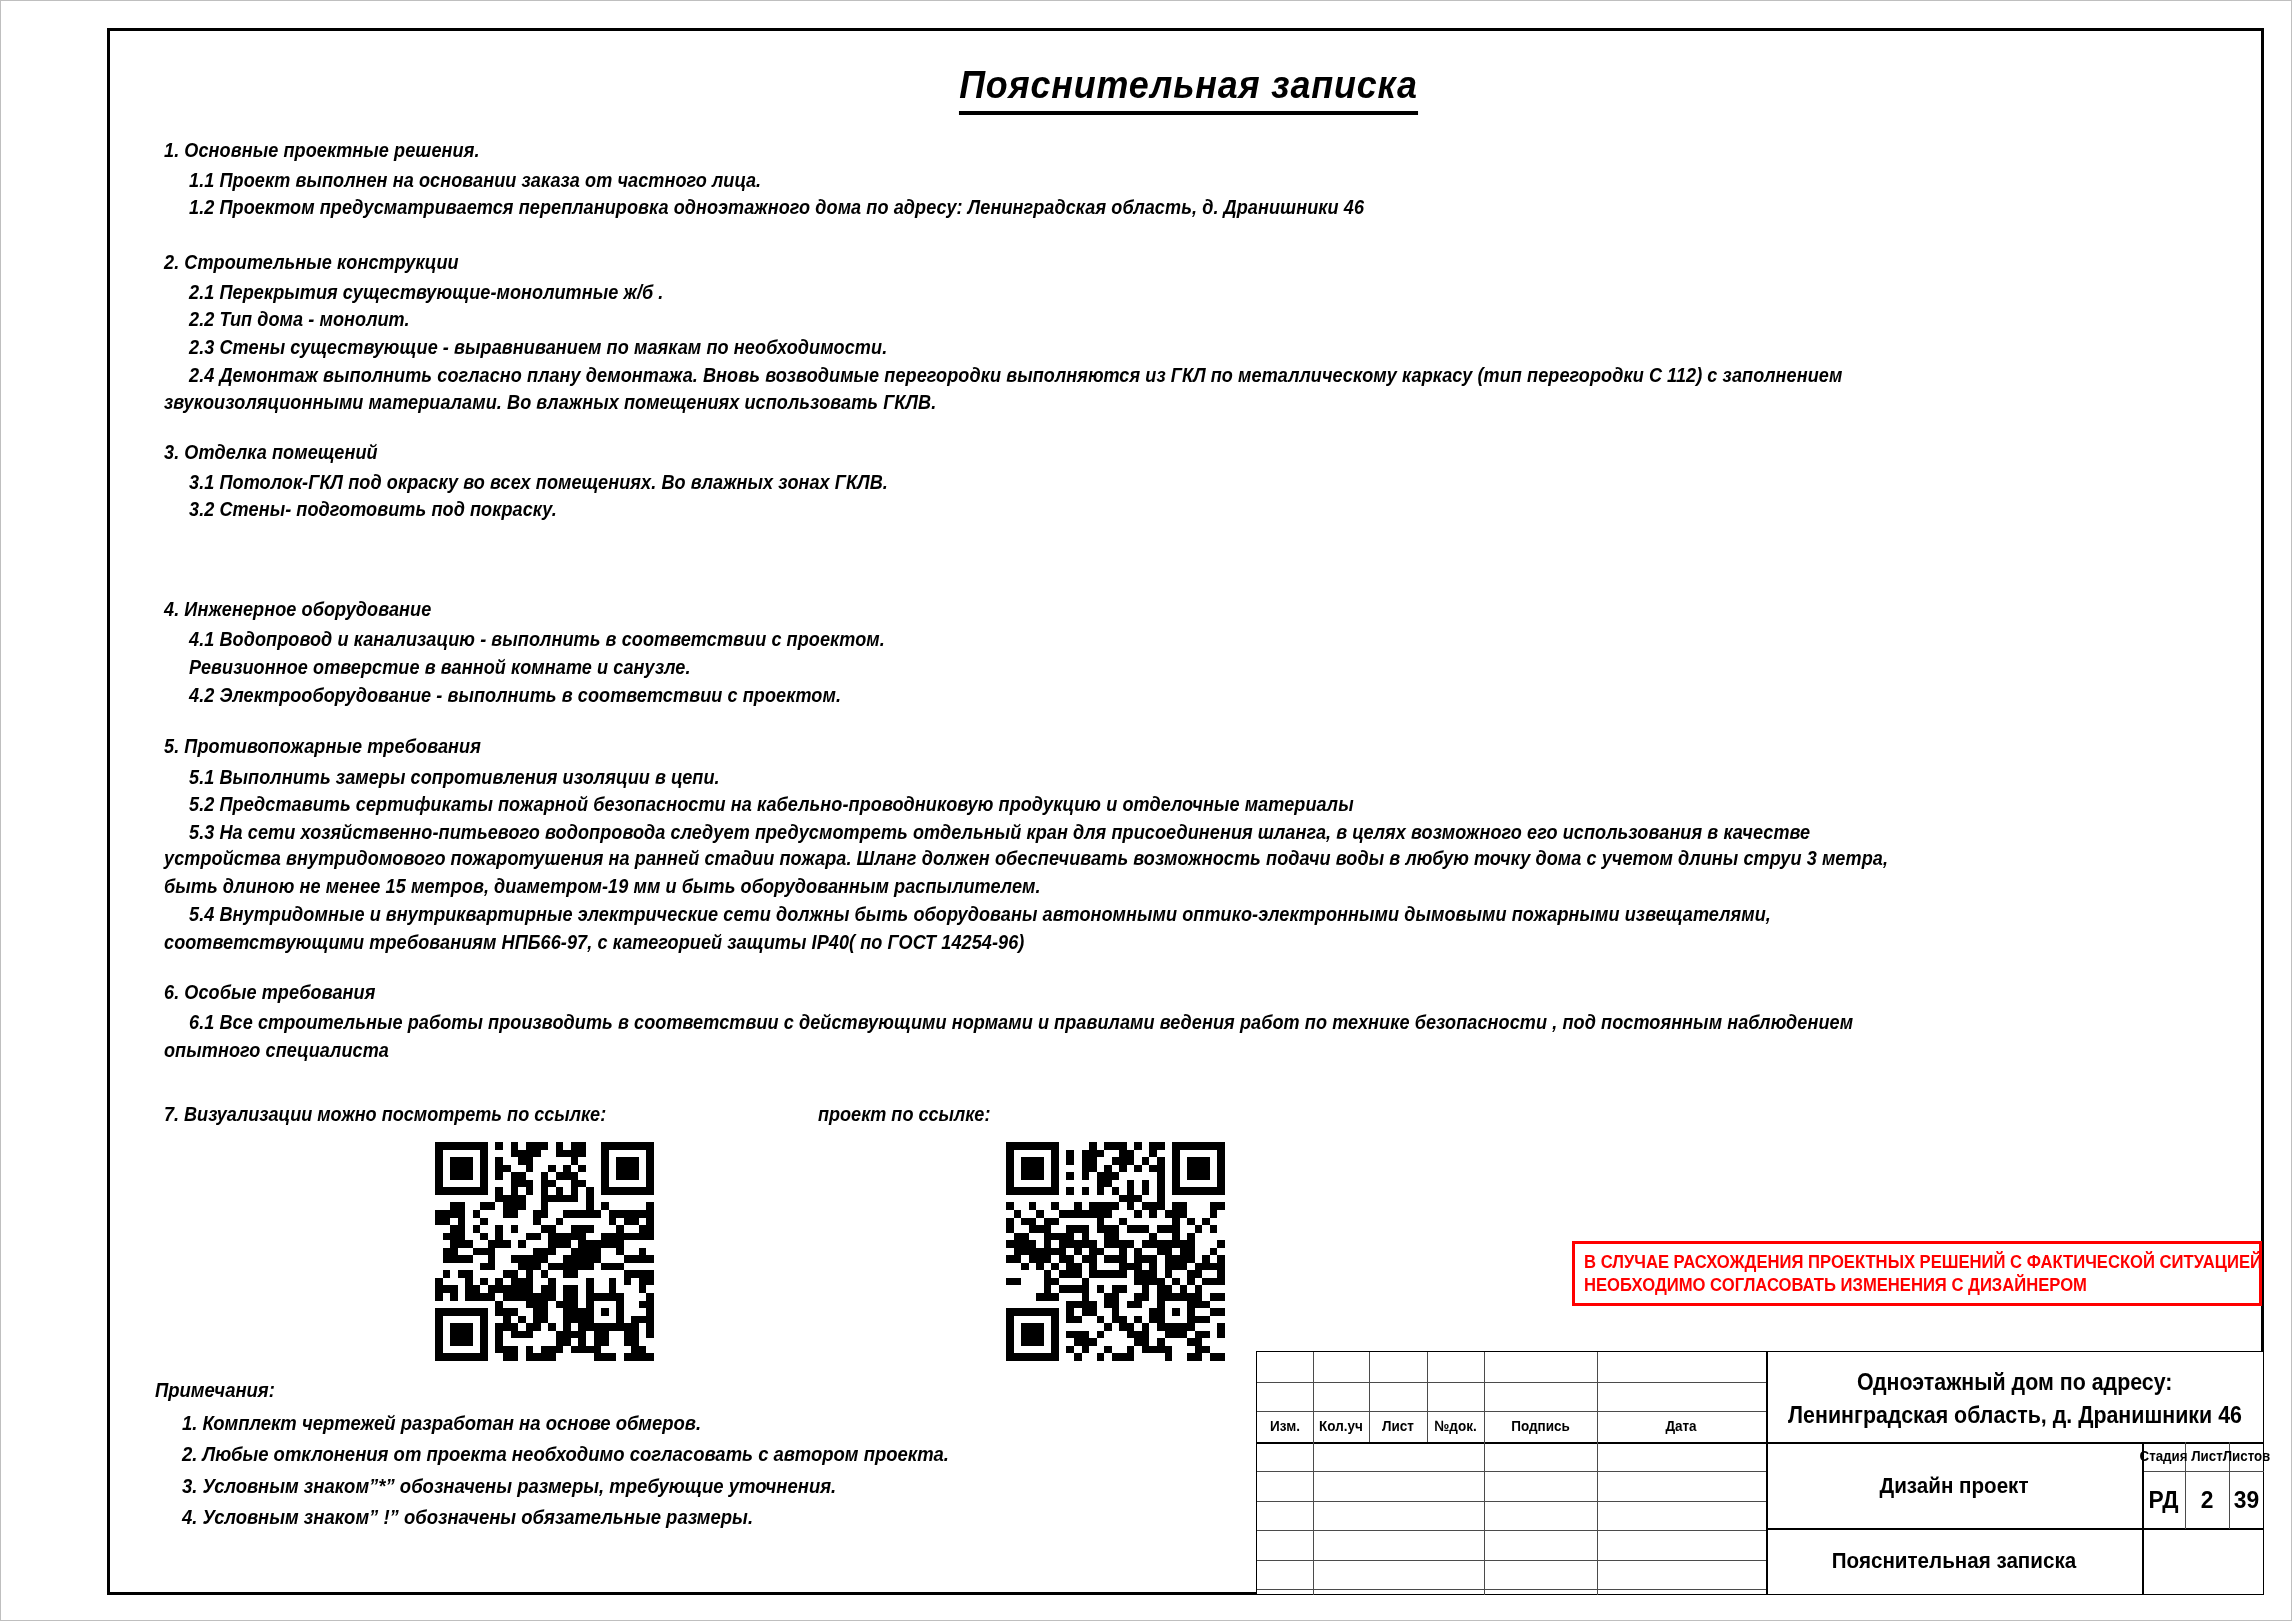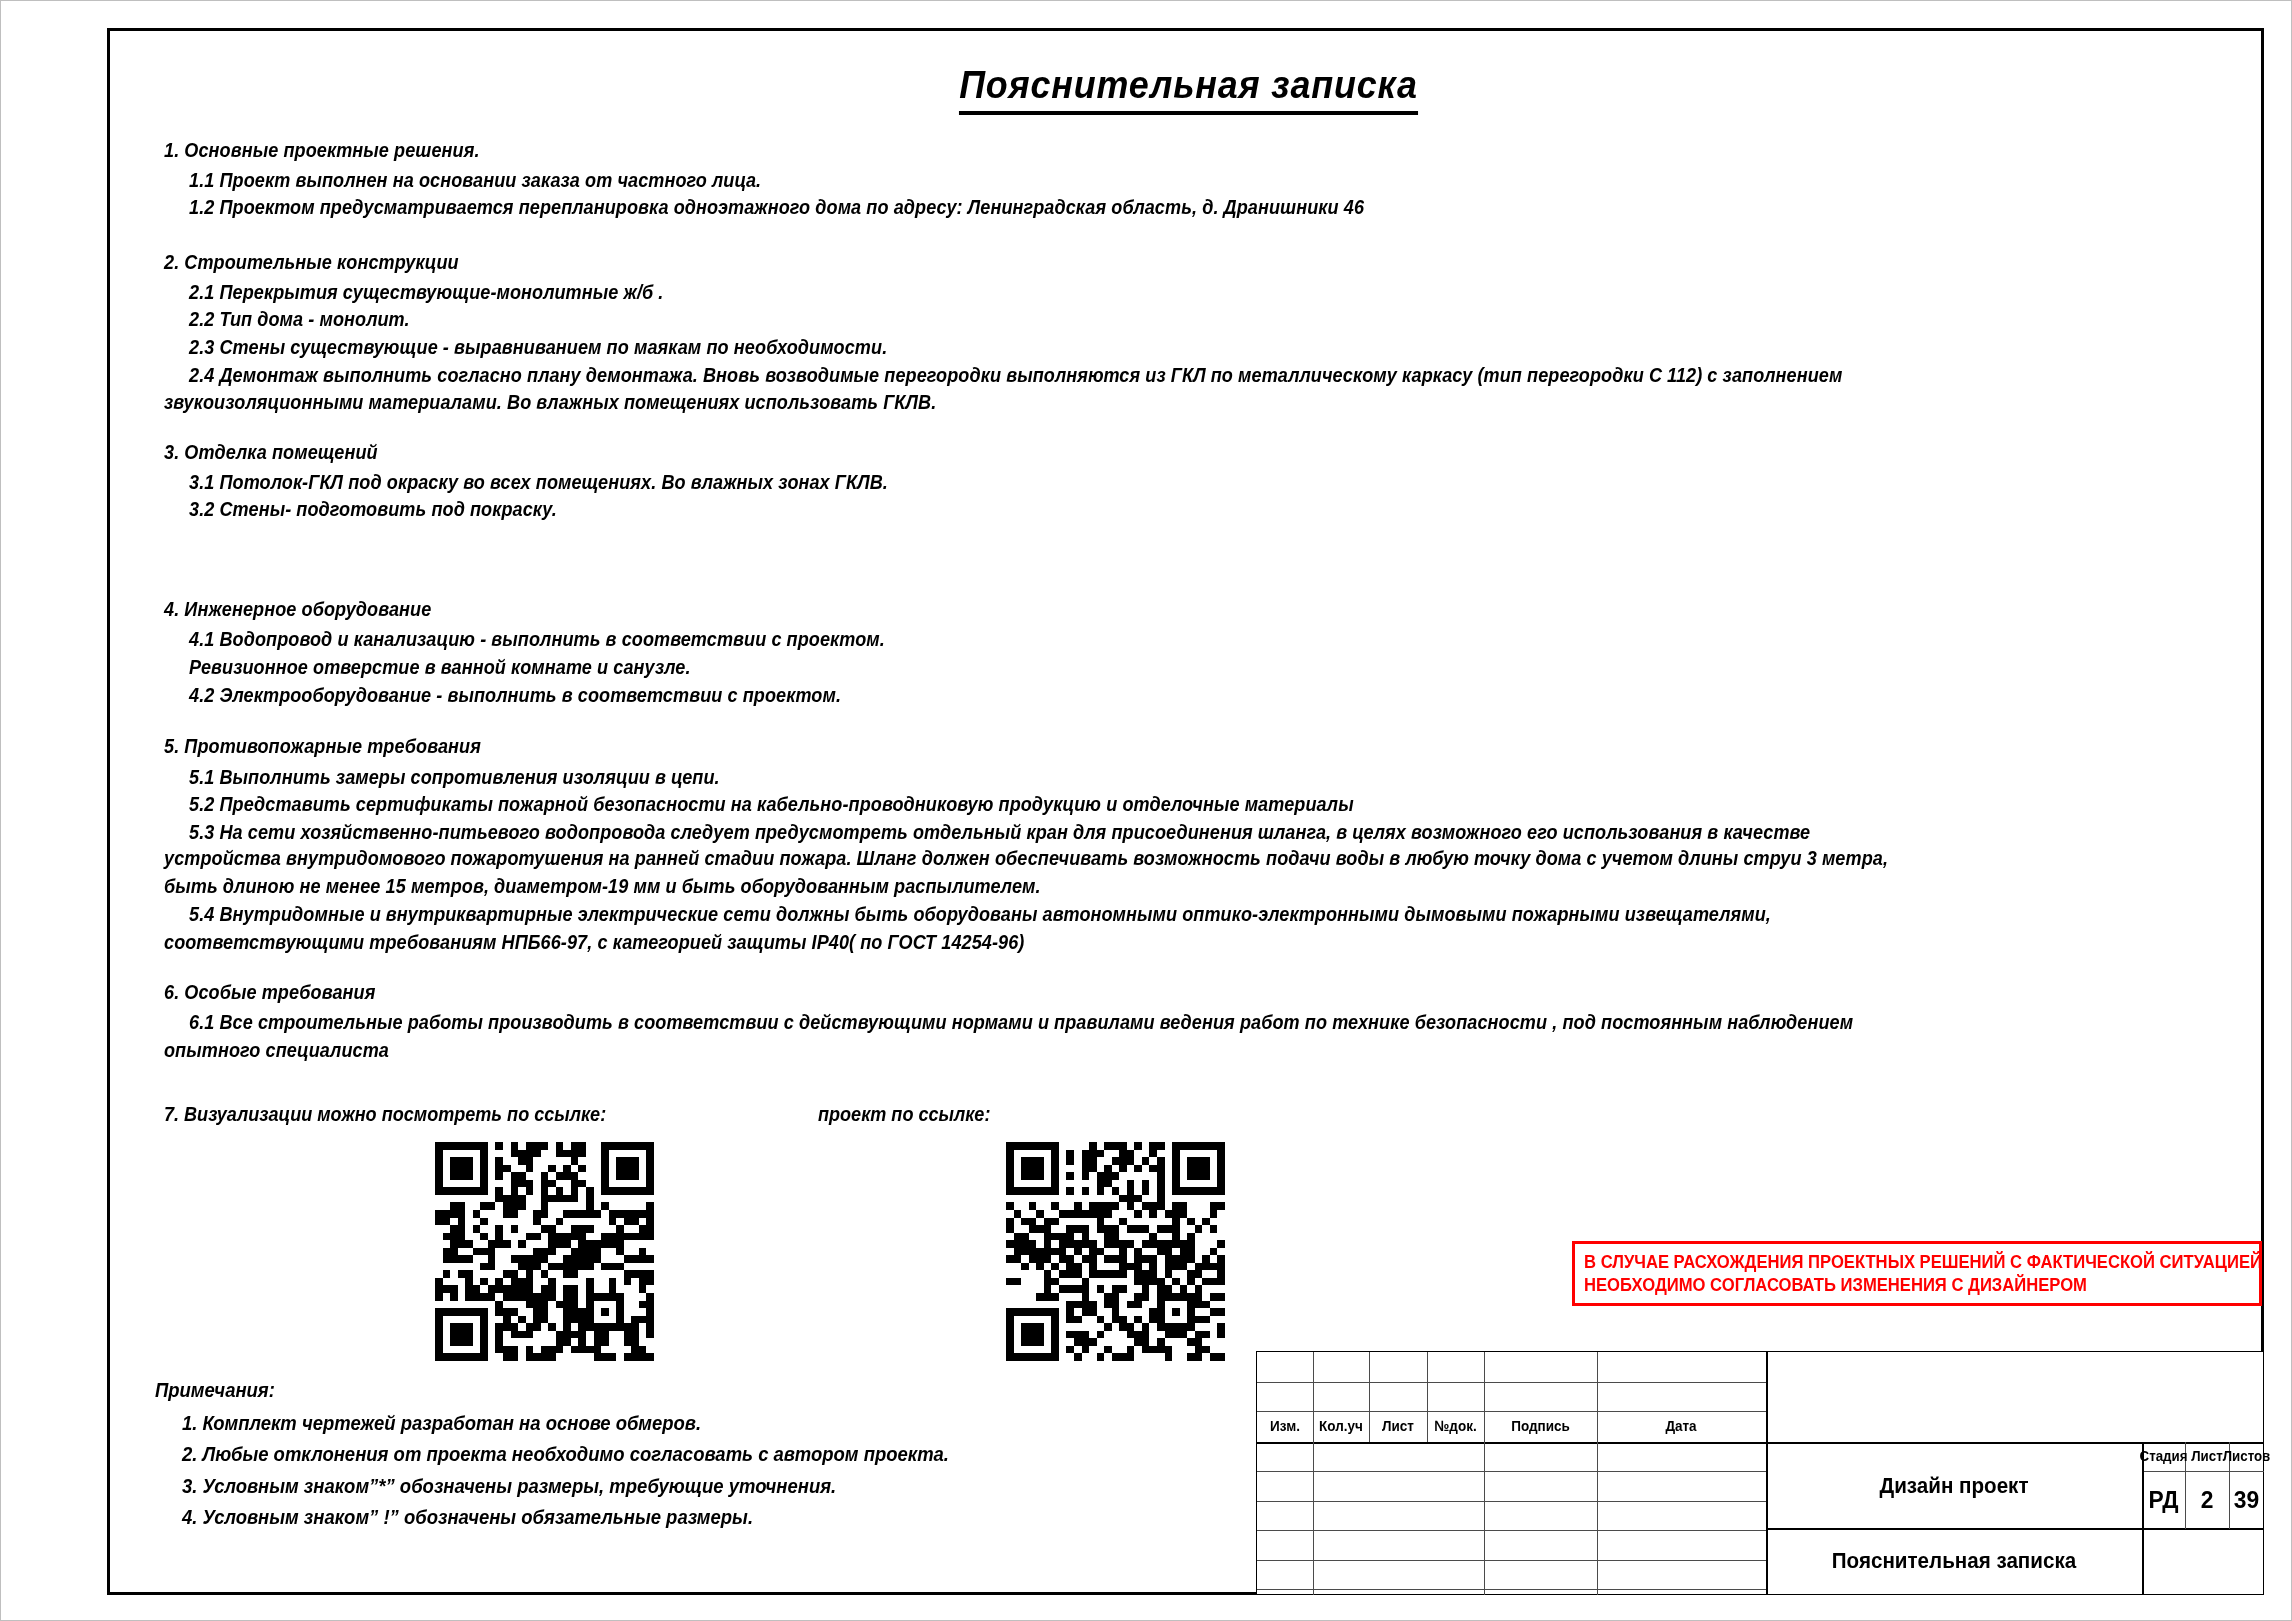--- a/index.html
+++ b/index.html
@@ -653,20 +653,24 @@
       <div class="vl" style="left:972px;top:90px;height:87px"></div>
       <div class="vl thick" style="left:885px;top:176px;height:66px"></div>
 
       <div class="cell hdr-lbl" style="left:0px;top:59px;width:56px;height:30px">Изм.</div>
       <div class="cell hdr-lbl" style="left:56px;top:59px;width:56px;height:30px">Кол.уч</div>
       <div class="cell hdr-lbl" style="left:112px;top:59px;width:58px;height:30px">Лист</div>
       <div class="cell hdr-lbl" style="left:170px;top:59px;width:57px;height:30px">№док.</div>
       <div class="cell hdr-lbl" style="left:227px;top:59px;width:113px;height:30px">Подпись</div>
       <div class="cell hdr-lbl" style="left:340px;top:59px;width:168px;height:30px">Дата</div>
 
+      <div class="cell" style="left:509px;top:3.6px;width:498px;height:86px;flex-direction:column;">
+        <div class="obj-lbl">Одноэтажный дом по адресу:</div>
+        <div class="obj-lbl" style="margin-top:8px">Ленинградская область, д. Дранишники 46</div>
+      </div>
 
       <div class="cell big-lbl" style="left:509px;top:90px;width:376px;height:87px">Дизайн проект</div>
 
       <div class="cell big-lbl" style="left:509px;top:176px;width:376px;height:66px">Пояснительная записка</div>
 
       <div class="cell sml-hdr" style="left:885px;top:90px;width:43px;height:29.6px">Стадия</div>
       <div class="cell sml-hdr" style="left:928px;top:90px;width:44px;height:29.6px">Лист</div>
       <div class="cell sml-hdr" style="left:972px;top:90px;width:35px;height:29.6px">Листов</div>
 
       <div class="cell val-lbl" style="left:885px;top:119px;width:43px;height:57px">РД</div>

